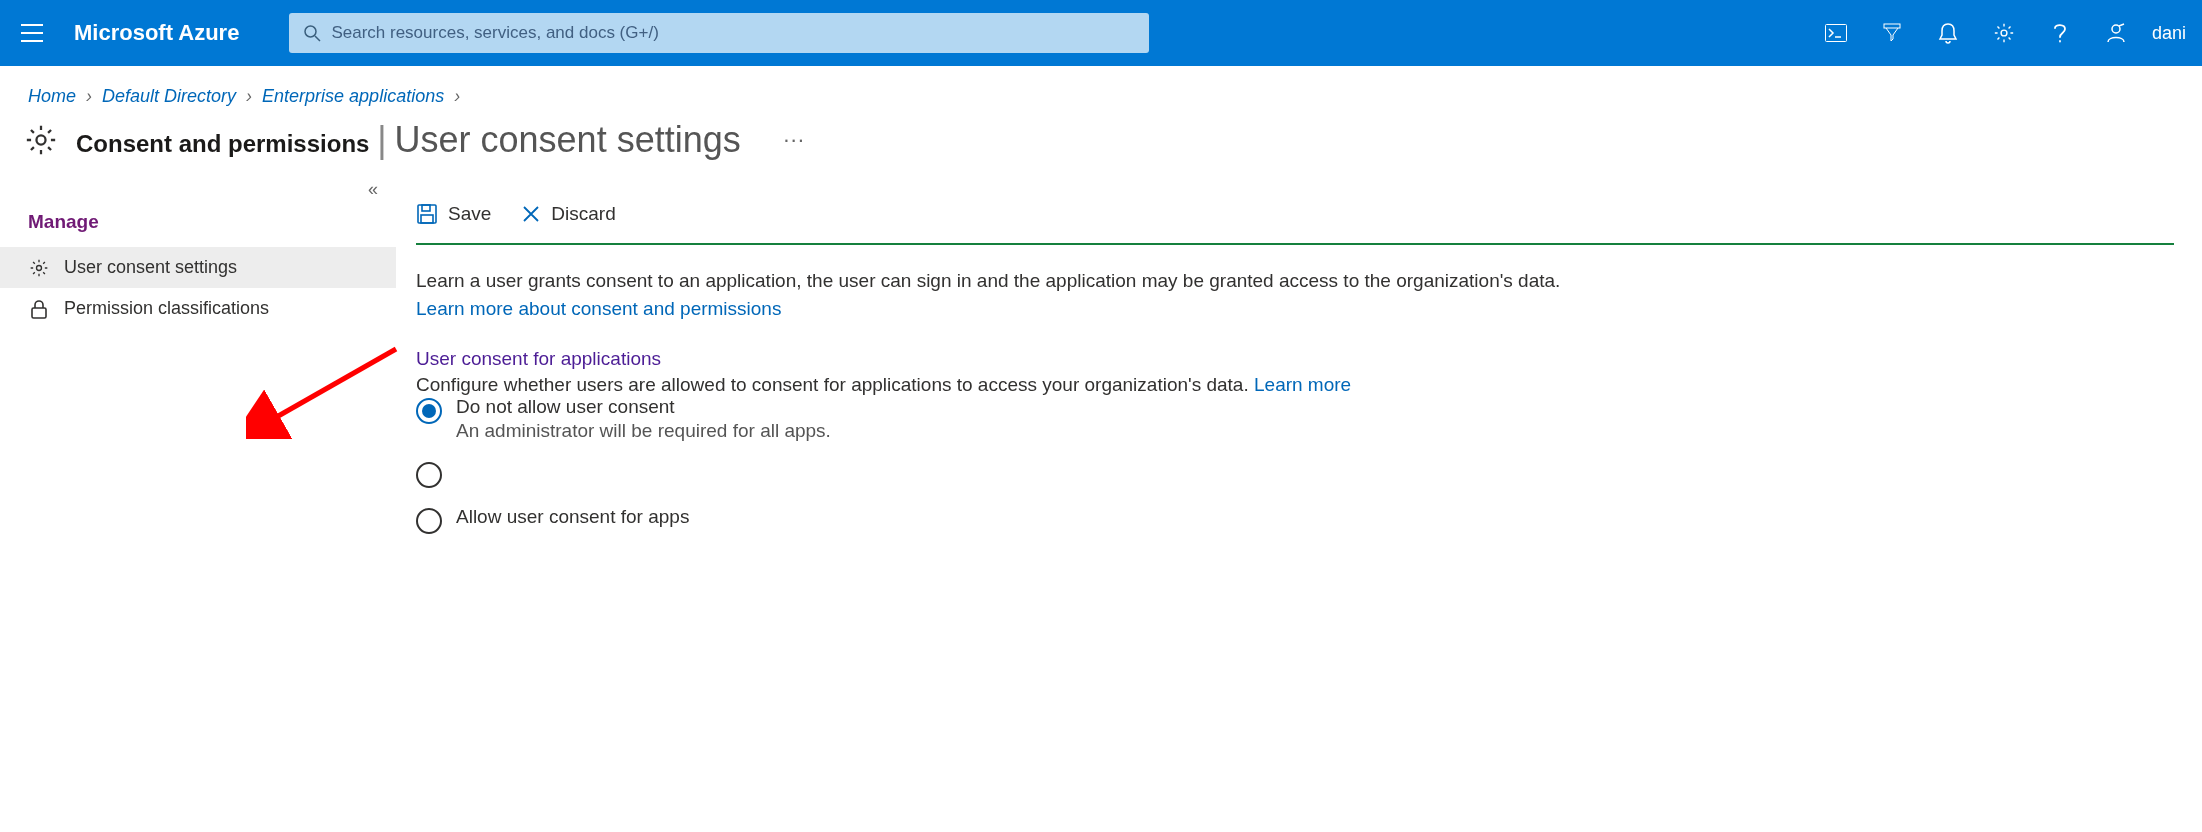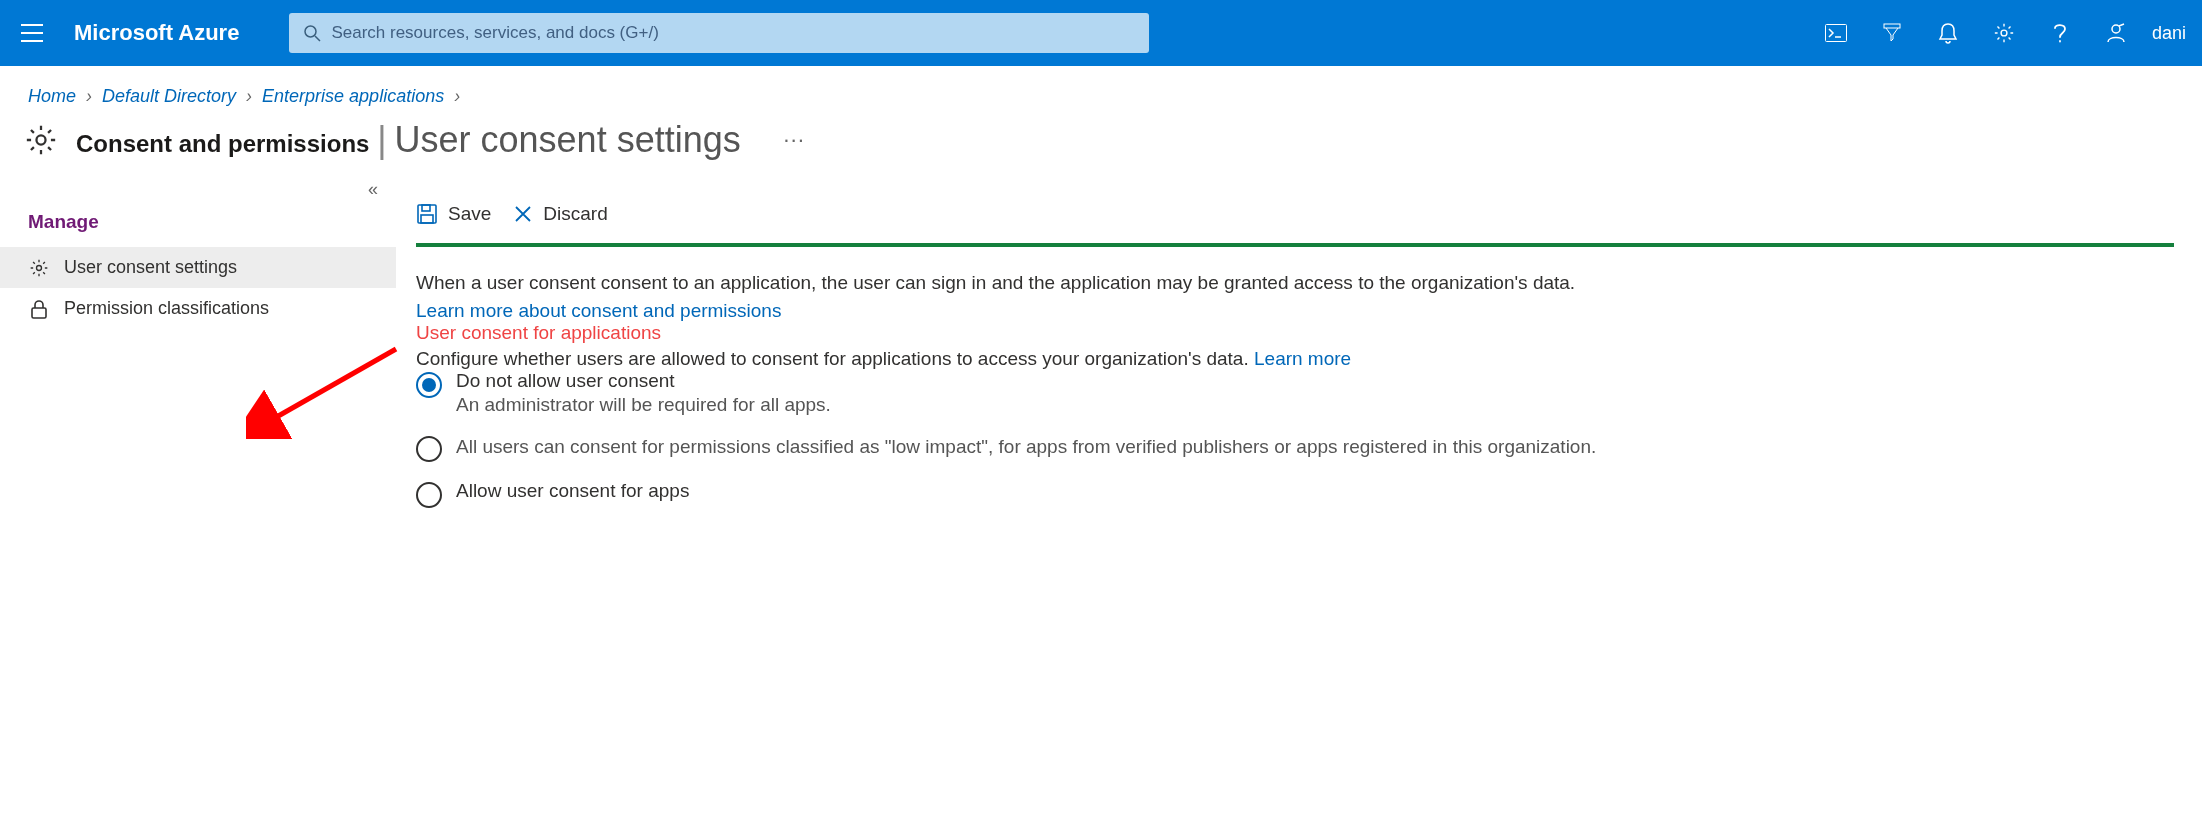--- a/index.html
+++ b/index.html
@@ -128,23 +128,23 @@
   }
   .side-item .sicon { width:22px; display:flex; justify-content:center; color:#404040;}
   .main {
     flex: 1;
     padding: 10px 28px 40px 20px;
     font-size: 18px;
   }
   .toolbar {
     display: flex;
     align-items: center;
-    gap: 22px;
+    gap: 30px;
     padding: 6px 0 18px 0;
-    border-bottom: 4px solid #15803d;
+    border-bottom: 2px solid #15803d;
     margin-bottom: 22px;
   }
   .tbtn {
     display: flex;
     align-items: center;
     gap: 10px;
     color: #0067b8;
     cursor: pointer;
     font-size: 19px;
   }
@@ -153,21 +153,22 @@
     font-size: 19px;
     color: #323130;
     line-height: 1.5;
   }
   .linklike {
     color: #0067b8;
     cursor: pointer;
   }
   .section-title {
     font-size: 19px;
-    color: #ef4444;
+    color: #4c1d95;
+    margin-top: 28px;
   }
   .section-sub {
     font-size: 19px;
     color: #323130;
     margin-top: 4px;
   }
   .radio-group { display:flex; flex-direction:column; gap:18px; }
   .radio-row {
     display: flex;
     align-items: flex-start;
@@ -316,42 +317,41 @@
         <span class="lbl">Save</span>
       </div>
       <div class="tbtn">
         <svg width="20" height="20" viewBox="0 0 20 20">
             <path d="M3 3 L17 17 M17 3 L3 17" stroke="#0067b8" stroke-width="1.8"></path>
           </svg>
         <span class="lbl">Discard</span>
       </div>
     </div>
 
-    <div class="intro-text">When a user consent consent to an application, the user can sign in and the application may be granted access to the organization's data.</div>
+    <div class="intro-text">Learn a user grants consent to an application, the user can sign in and the application may be granted access to the organization's data.</div>
     <div class="linklike" style="font-size:19px;margin-top:2px;">Learn more about consent and permissions</div>
 
     <div class="section-title">User consent for applications</div>
     <div class="section-sub">
       <span>Configure whether users are allowed to consent for applications to access your organization's data. </span><span class="linklike">Learn more</span>
     </div>
 
     <div class="radio-group">
       <div class="radio-row">
         <div class="radio-outer sel">
             <div class="radio-inner"></div>
           </div>
         <div class="radio-text">
           <div class="r-title">Do not allow user consent</div>
           <div class="r-desc">An administrator will be required for all apps.</div>
         </div>
       </div>
       <div class="radio-row">
         <div class="radio-outer"></div>
         <div class="radio-text">
-          <div class="r-desc">All users can consent for permissions classified as "low impact", for apps from verified publishers or apps registered in this organization.</div>
         </div>
       </div>
       <div class="radio-row">
         <div class="radio-outer"></div>
         <div class="radio-text">
           <div class="r-title">Allow user consent for apps</div>
         </div>
       </div>
     </div>
 

